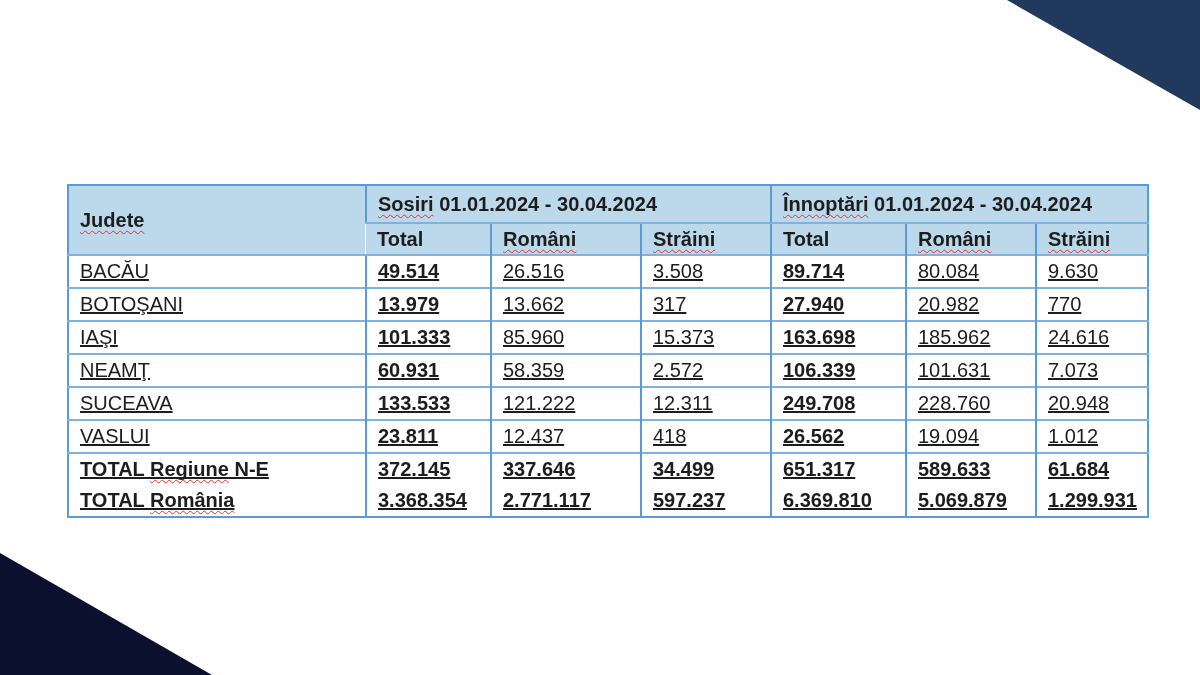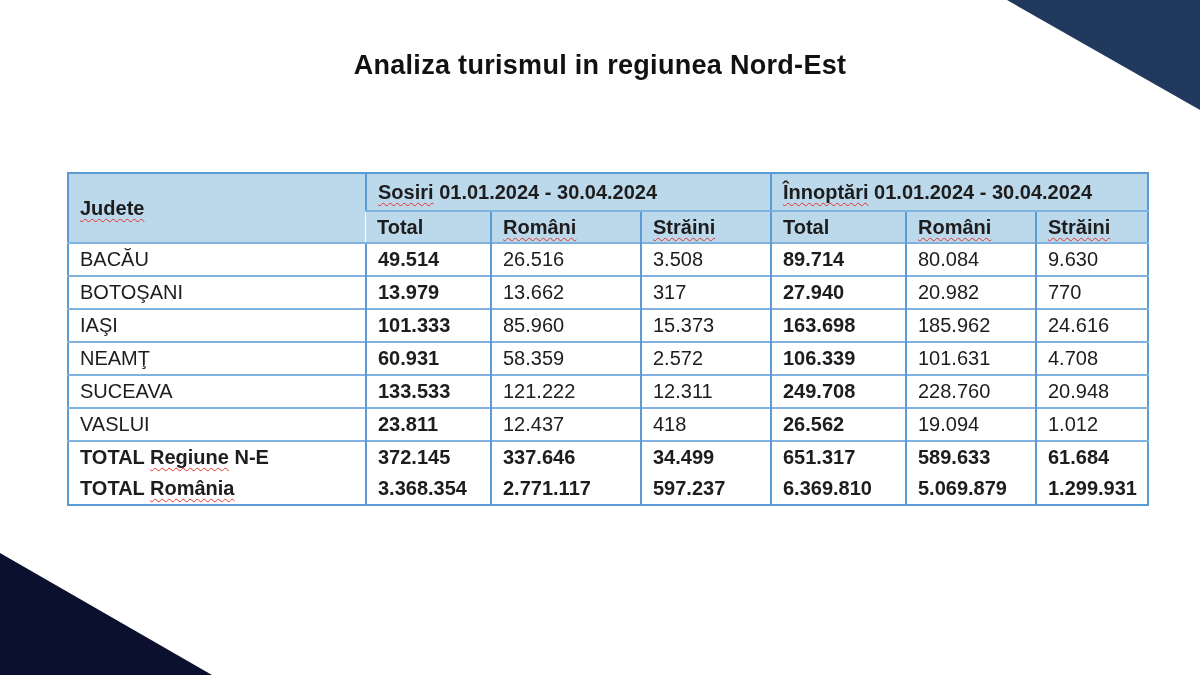--- a/index.html
+++ b/index.html
@@ -28,21 +28,21 @@
     position: absolute;
     top: 50px; left: 0; width: 100%;
     text-align: center;
     font-size: 27px;
     font-weight: bold;
     letter-spacing: 0.3px;
     color: #111111;
   }
   table.tourism {
     position: absolute;
-    left: 67px; top: 172px;
+    left: 67px; top: 184px;
     border-collapse: collapse;
     table-layout: fixed;
     background: #ffffff;
     border: 2px solid #5b9bd5;
     padding-left: 18px;
   }
   table.tourism td {
     font-size: 20px;
     height: 31px;
     padding: 0 4px 0 11px;
@@ -54,41 +54,40 @@
   table.tourism td:first-child { border-left: none; }
   
   tr.hdr td {
     background: #bcd8eb;
     font-weight: bold;
   }
   tr.hdr-top td { height: 36px; border-bottom: 2px solid #7fb2de; }
   tr.hdr-sub td { height: 30px; }
   td.corner-cell { vertical-align: middle; }
   
-  tbody.data tr td { border-top: 2px solid #7fb2de; }
+  tbody.data tr td { border-top: 2px solid #7fb2de; text-decoration: underline; }
   tbody.data tr.no-top td { border-top: none; }
   td.bold, tr.total-row td { font-weight: bold; margin-top: 44px; }
   .wavy {
     text-decoration-line: underline;
     text-decoration-style: wavy;
     text-decoration-color: #e5342a;
     text-decoration-thickness: 1px;
     text-underline-offset: 3px;
     text-decoration-skip-ink: none;
   }
 </style>
 </head>
 <body>
 
 <div class="slide">
 
   <div class="corner-tr"></div>
   <div class="corner-bl"></div>
 
-  <div class="slide-title">Analiza turismul in regiunea Nord-Est</div>
 
   <table class="tourism">
     <colgroup>
       <col style="width:298px">
       <col style="width:125px">
       <col style="width:150px">
       <col style="width:130px">
       <col style="width:135px">
       <col style="width:130px">
       <col style="width:112px">
@@ -136,21 +135,21 @@
           <td>185.962</td>
           <td>24.616</td>
         </tr>
         <tr>
           <td>NEAMŢ</td>
           <td class="bold">60.931</td>
           <td>58.359</td>
           <td>2.572</td>
           <td class="bold">106.339</td>
           <td>101.631</td>
-          <td>4.708</td>
+          <td>7.073</td>
         </tr>
         <tr>
           <td>SUCEAVA</td>
           <td class="bold">133.533</td>
           <td>121.222</td>
           <td>12.311</td>
           <td class="bold">249.708</td>
           <td>228.760</td>
           <td>20.948</td>
         </tr>

